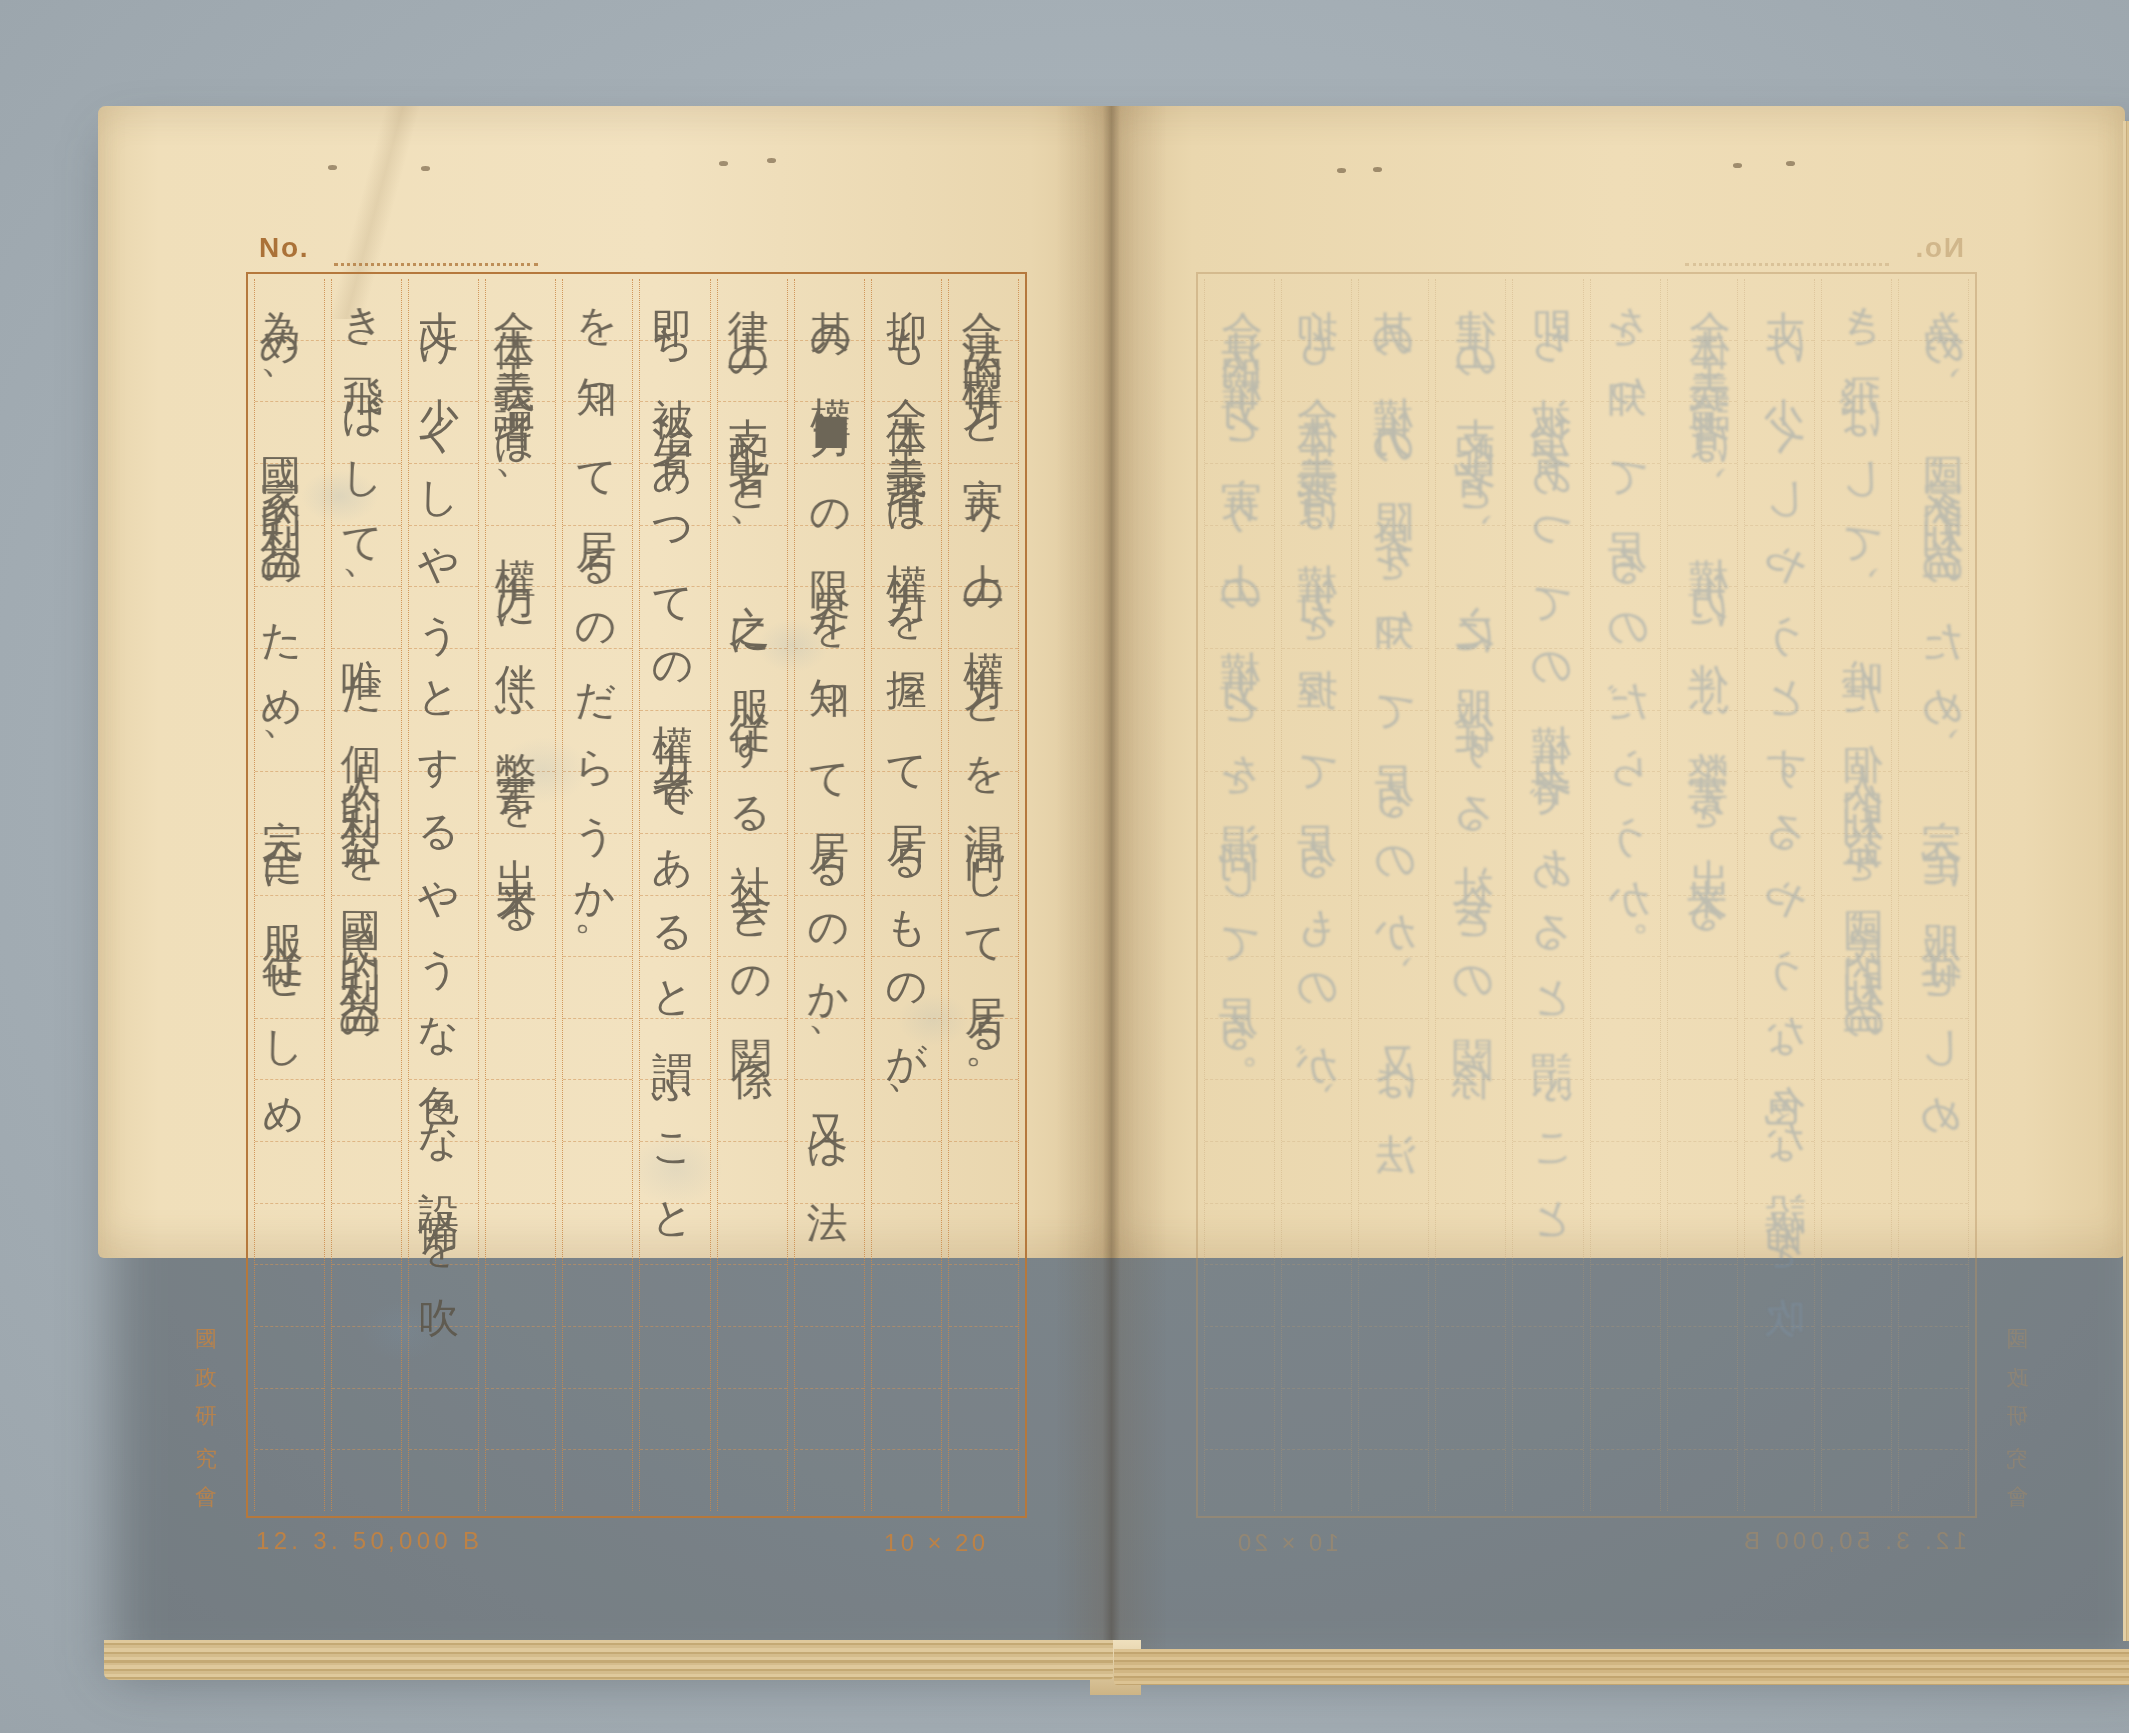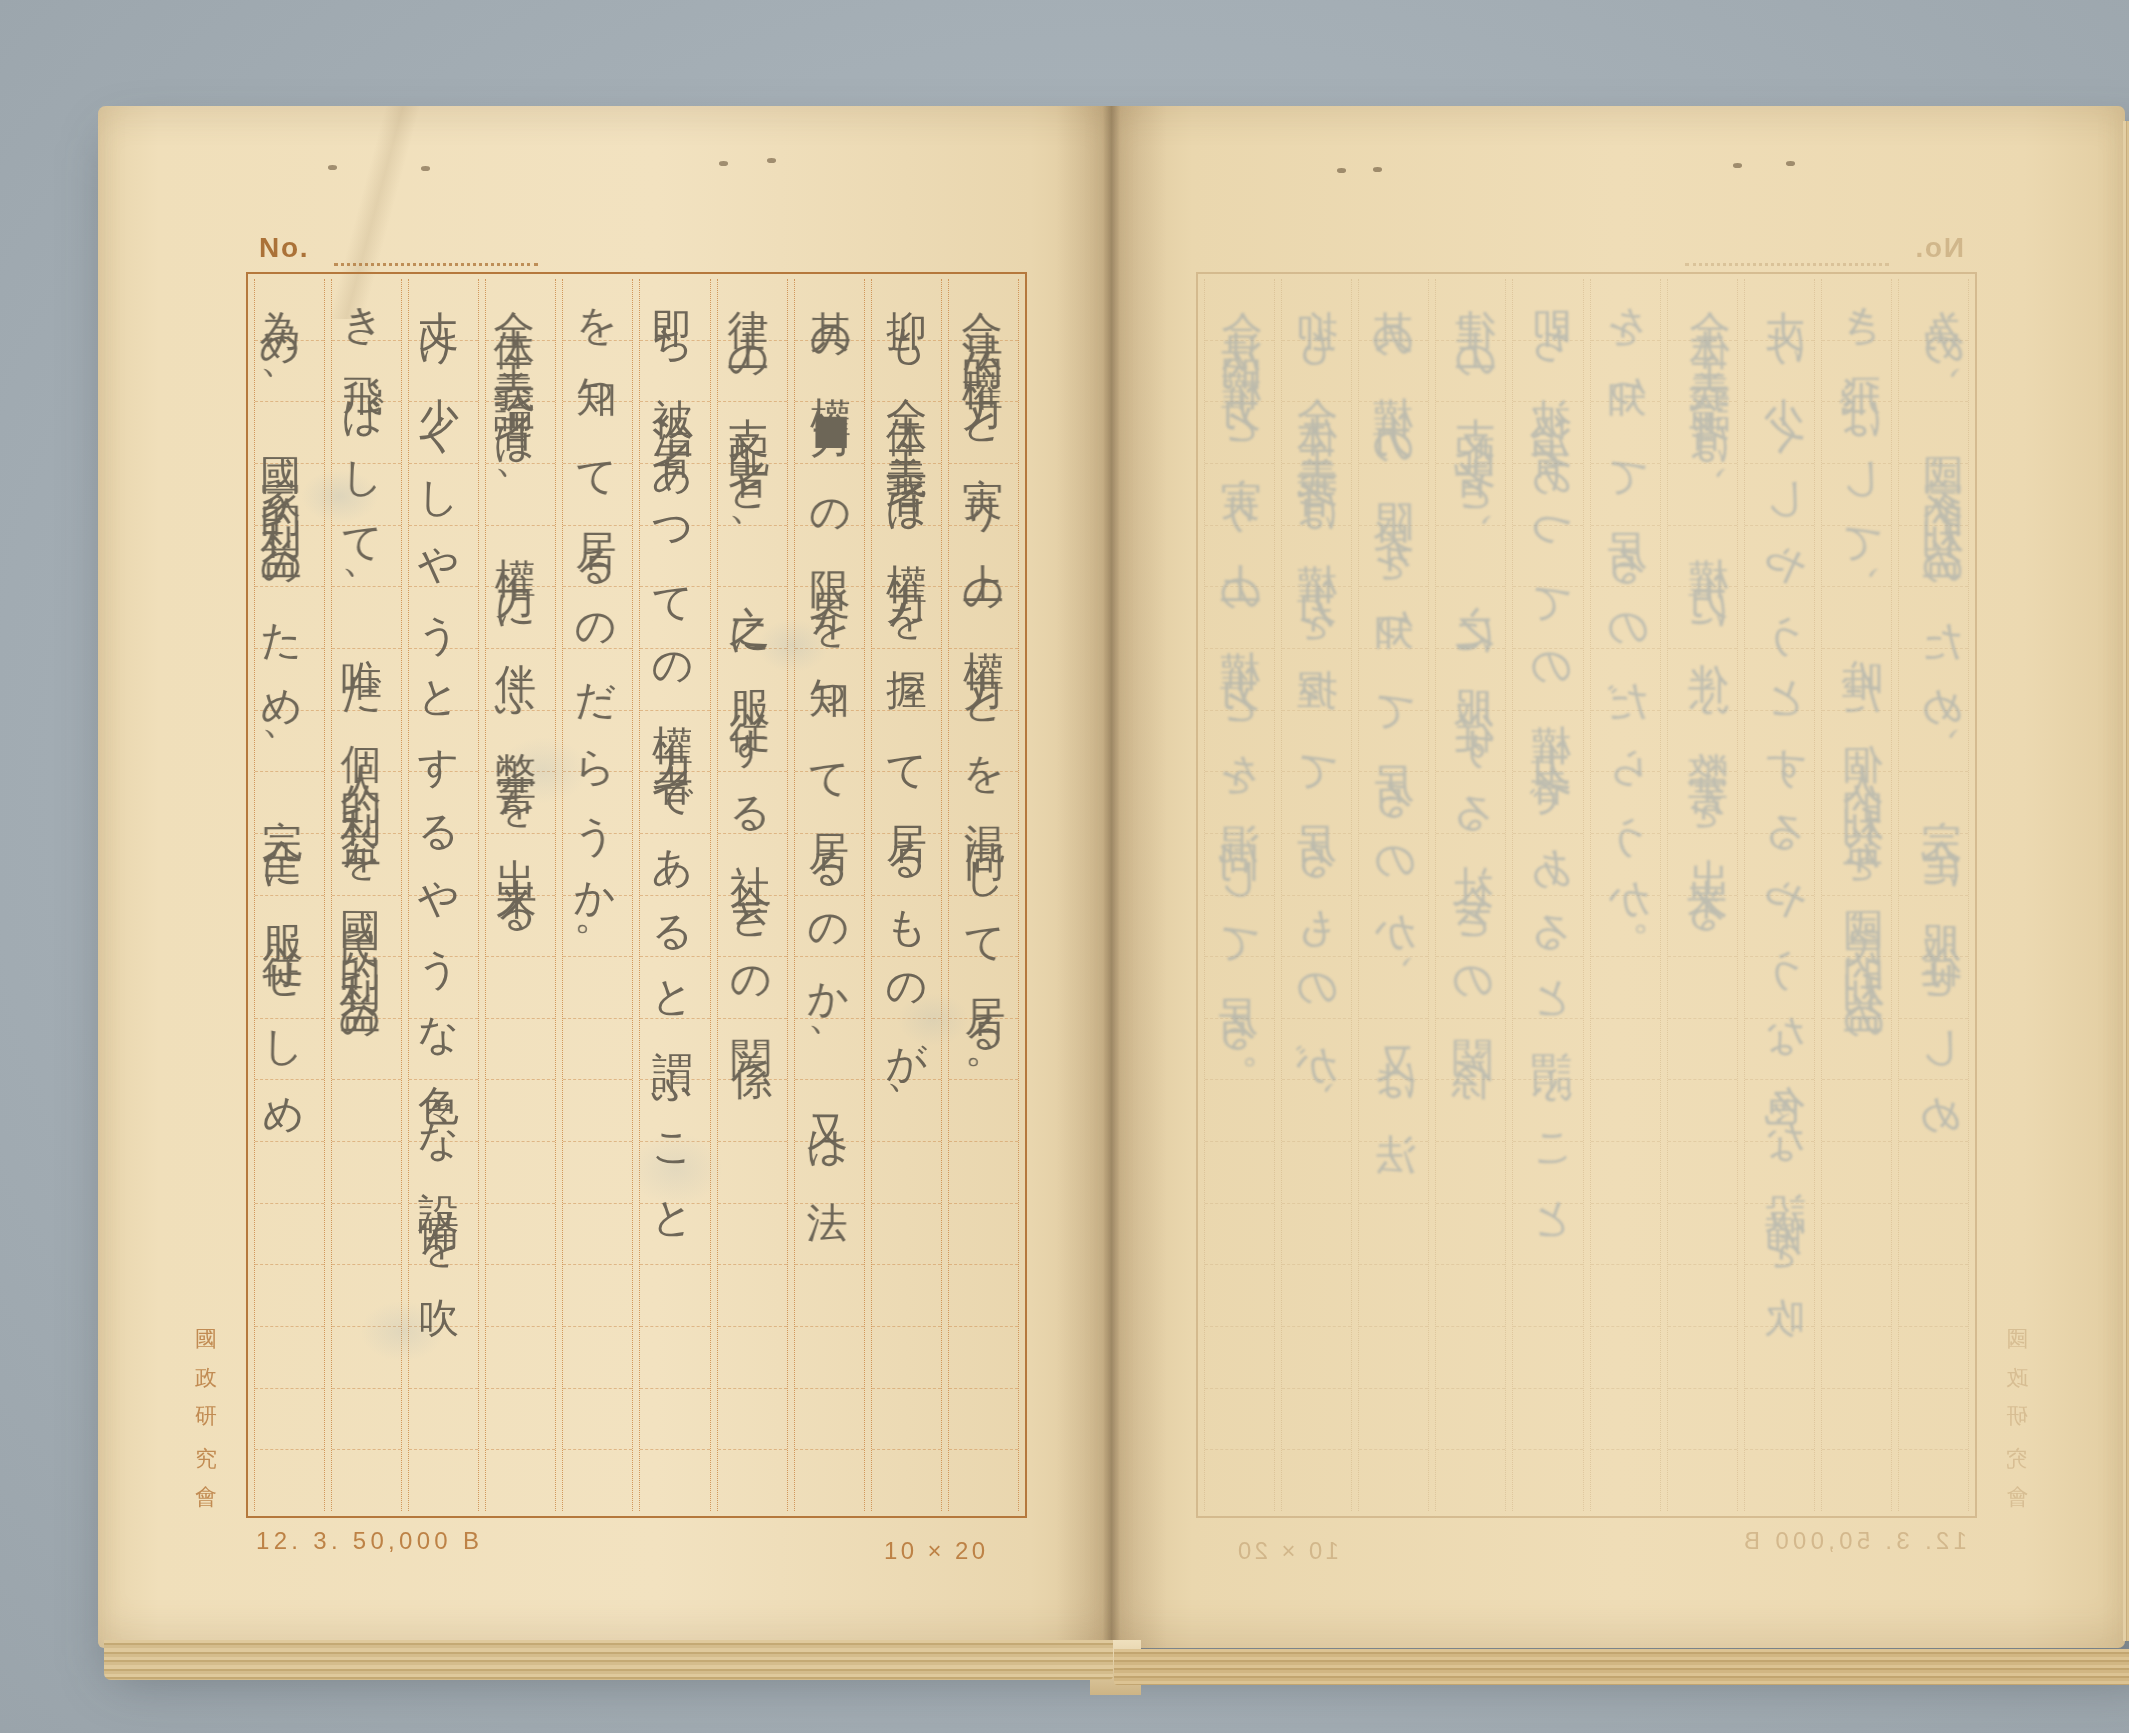--- a/index.html
+++ b/index.html
@@ -2,21 +2,21 @@
 <html style="font-size:6.8px"><head>
 <meta charset="utf-8">
 <style>
   html,body{margin:0;padding:0;background:#a7b1b7;}
   .scene{position:relative;width:2253px;height:1734px;overflow:hidden;
          background:radial-gradient(ellipse at 50% 45%, #adb7bd 0%, #a5afb6 55%, #9aa4ab 100%);
          font-family:"Liberation Sans", sans-serif;}
   
   .book-shadow{position:absolute;left:111px;top:136px;width:2044px;height:1542px;
                background:rgba(40,45,50,.35);filter:blur(25.6px);border-radius:17px;}
-  .page{position:absolute;top:106px;width:1014px;height:1542px;}
+  .page{position:absolute;top:106px;width:1014px;height:1152px;}
   .page.left{left:98px;background:linear-gradient(to right,#e7d4ac 0%,#f0dfba 6%,#f2e2c0 55%,#e9d6ae 92%,#ddc79c 100%);
              border-radius:7.7px 0 0 6px;
              box-shadow:inset 0 17px 25.6px rgba(120,90,50,.10), inset 0 -21px 30px rgba(120,90,50,.12);}
   .page.right{left:1111px;background:linear-gradient(to right,#dcc69c 0%,#ead7ae 8%,#efddb7 50%,#ecd9b1 90%,#e2cda1 100%);
              border-radius:0 6.8px 6.8px 0;
              box-shadow:inset 0 17px 25.6px rgba(120,90,50,.10), inset 0 -21px 30px rgba(120,90,50,.12);}
   .gutter{position:absolute;left:1056px;top:106px;width:111px;height:1546px;pointer-events:none;
           background:linear-gradient(to right,rgba(100,70,35,0) 0%,rgba(100,70,35,.16) 42%,rgba(60,40,18,.34) 50%,rgba(100,70,35,.14) 58%,rgba(100,70,35,0) 100%);}
   .edge-stack-right{position:absolute;left:2123px;top:121px;width:36px;height:1520px;border-radius:0 9.4px 9.4px 0;
           background:repeating-linear-gradient(to right,#e3cfa5 0 2.6px,#c8ad7c 2.6px 4.3px,#d9c293 4.3px 6.8px,#bda26f 6.8px 8px);}
@@ -46,21 +46,21 @@
          radial-gradient(ellipse 51px 38px at 88% 60%,rgba(125,155,180,.12),transparent 70%);}
   .hw-layer{position:absolute;left:148px;top:166px;width:781px;height:1246px;}
   .hw-col{position:absolute;top:6px;height:1235px;width:78px;
           writing-mode:vertical-rl;text-orientation:upright;
           font-family:"DejaVu Sans", sans-serif;font-size:41px;letter-spacing:20px;line-height:78px;
           color:#5c564a;opacity:.88;filter:blur(0.5px);}
   .margin-label{position:absolute;left:93px;top:1205px;height:315px;
           writing-mode:vertical-rl;text-orientation:upright;
           font-size:22px;letter-spacing:39px;color:#bd8348;opacity:.9;}
   .footer-left{position:absolute;left:158px;top:1421px;font-size:24px;color:#bd8246;letter-spacing:4.3px;}
-  .footer-right{position:absolute;left:786px;top:1423px;font-size:24px;color:#bd8246;letter-spacing:3.4px;margin-top:8px;}
+  .footer-right{position:absolute;left:786px;top:1423px;font-size:24px;color:#bd8246;letter-spacing:3.4px;}
   
   .mirror{position:absolute;inset:0;transform:scaleX(-1);}
   .bleed .no-label{color:rgba(176,140,92,.45);}
   .bleed .no-line{border-bottom-color:rgba(178,142,95,.4);}
   .bleed .grid{border-color:rgba(181,145,98,.42);}
   .bleed .gcol{border-left-color:rgba(190,155,108,.32);border-right-color:rgba(190,155,108,.32);}
   .bleed .gcell{border-bottom-color:rgba(195,160,112,.26);}
   .bleed .hw-col{color:#7d93a8;opacity:.42;filter:blur(1.1px);}
   .bleed .margin-label{color:rgba(180,142,94,.4);}
   .bleed .footer-left,.bleed .footer-right{color:rgba(180,142,94,.45);}

